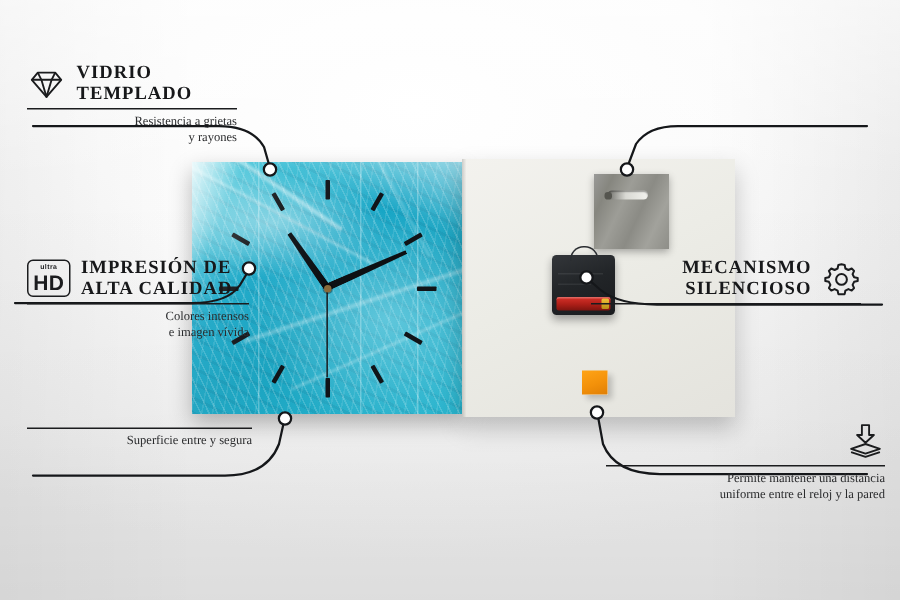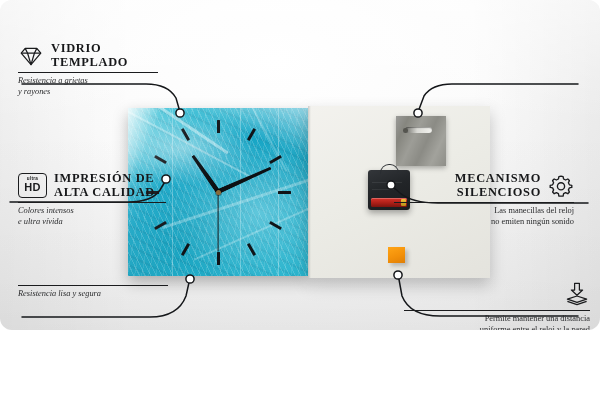--- a/index.html
+++ b/index.html
@@ -2,25 +2,24 @@
 <html><head>
 <meta charset="utf-8">
 <style>
   html,body{margin:0;padding:0;}
   body{
     width:600px;height:400px;overflow:hidden;
     font-family:"Liberation Serif", serif;
     background:#ffffff;
   }
   #stage{
-    position:relative;width:600px;height:330px;
+    position:relative;width:600px;height:400px;
     background:
       radial-gradient(ellipse 520px 300px at 46% 18%, #ffffff 0%, #fbfbfb 42%, #f2f2f2 72%, #eaeaea 100%);
     overflow:hidden;
-    border-radius:12px;
   }
   
   .bg-shade{
     position:absolute;left:0;top:0;width:600px;height:400px;
     background:
       linear-gradient(180deg, rgba(255,255,255,0.55) 0%, rgba(255,255,255,0) 30%, rgba(0,0,0,0.015) 72%, rgba(0,0,0,0.055) 100%),
       linear-gradient(90deg, rgba(0,0,0,0.035) 0%, rgba(0,0,0,0) 22%, rgba(0,0,0,0) 78%, rgba(0,0,0,0.04) 100%);
     pointer-events:none;
   }
 
@@ -47,34 +46,34 @@
   .feature.right .ftitle{text-align:right;}
   .rule{
     height:0;border-top:1.15px solid #1b1c1e;
     margin-top:3px;
   }
   .fdesc{
     font-family:"Liberation Serif", serif;
     font-size:8.4px;line-height:10.6px;color:#2a2b2d;
     margin-top:3px;white-space:pre-line;
   }
-  .feature.left .fdesc{text-align:left;font-style:italic;}
+  .feature.left .fdesc{text-align:right;}
   .feature.right .fdesc{text-align:right;}
 
   .ico{flex:0 0 auto;width:26px;height:26px;display:block;}
   .ico svg{display:block;width:26px;height:26px;}
 
   
   .hdbox{
     width:27px;height:23px;border:1.4px solid #1b1c1e;border-radius:4px;
     display:flex;flex-direction:column;align-items:center;justify-content:center;
     line-height:1;
   }
   .hdbox .u{font-size:4.6px;letter-spacing:0.3px;color:#1b1c1e;font-family:"Liberation Sans", sans-serif;font-weight:700;}
-  .hdbox .h{font-size:11px;letter-spacing:0.2px;color:#1b1c1e;font-family:"Liberation Sans", sans-serif;font-weight:700;margin-top:0.5px;}
+  .hdbox .h{font-size:14px;letter-spacing:0.2px;color:#1b1c1e;font-family:"Liberation Sans", sans-serif;font-weight:700;margin-top:0.5px;}
 
   
   #clock-front{
     position:absolute;left:128px;top:108px;width:180px;height:168px;
     box-shadow:0 6px 14px rgba(0,0,0,0.28), 2px 0 0 rgba(30,32,34,0.75);
     background:#1aa9c4;
     overflow:hidden;
   }
   .feather-bg{
     position:absolute;inset:0;
@@ -262,48 +261,46 @@
         <span class="hdbox">
           <span class="u">ultra</span>
           <span class="h">HD</span>
         </span>
       </span>
       <span class="ftitle">IMPRESIÓN DE
 ALTA CALIDAD</span>
     </div>
     <div class="rule"></div>
     <div class="fdesc">Colores intensos
-e ultra vívida</div>
+e imagen vívida</div>
   </div>
 
   <div class="feature left" style="left:18px;top:282px;width:150px;">
     <div class="rule"></div>
-    <div class="fdesc">Resistencia lisa y segura</div>
+    <div class="fdesc">Superficie entre y segura</div>
   </div>
 
 
   <div class="feature right" style="right:26px;top:172px;width:180px;">
     <div class="head">
       <span class="ftitle">MECANISMO
 SILENCIOSO</span>
       <span class="ico">
         <svg viewBox="0 0 26 26">
             <g fill="none" stroke="#1b1c1e" stroke-width="1.35" stroke-linejoin="round">
           <path d="M13,3.1 L15.1,3.6 L15.6,6.0 L17.6,7.0 L19.8,6.0 L21.4,7.6 L20.4,9.8 L21.4,11.8 L23.8,12.3 L23.8,14.4
                    L21.4,14.9 L20.4,16.9 L21.4,19.1 L19.8,20.7 L17.6,19.7 L15.6,20.7 L15.1,23.1 L13,23.1
                    L10.9,23.1 L10.4,20.7 L8.4,19.7 L6.2,20.7 L4.6,19.1 L5.6,16.9 L4.6,14.9 L2.2,14.4 L2.2,12.3
                    L4.6,11.8 L5.6,9.8 L4.6,7.6 L6.2,6.0 L8.4,7.0 L10.4,6.0 L10.9,3.6 Z"></path>
           <circle cx="13" cy="13.3" r="3.6"></circle>
         </g>
           </svg>
       </span>
     </div>
     <div class="rule"></div>
-    <div class="fdesc">Las manecillas del reloj
-no emiten ningún sonido</div>
   </div>
 
   <div class="feature right" style="right:10px;top:281px;width:186px;">
     <div class="head">
       <span class="ico">
         <svg viewBox="0 0 26 26">
             <g fill="none" stroke="#1b1c1e" stroke-width="1.25" stroke-linejoin="round">
           <path d="M10.6,2.4 L15.4,2.4 L15.4,9.0 L18.6,9.0 L13,14.2 L7.4,9.0 L10.6,9.0 Z"></path>
           <path d="M13,15.0 L22.6,18.2 L13,21.4 L3.4,18.2 Z"></path>
           <path d="M3.4,20.4 L13,23.6 L22.6,20.4"></path>

